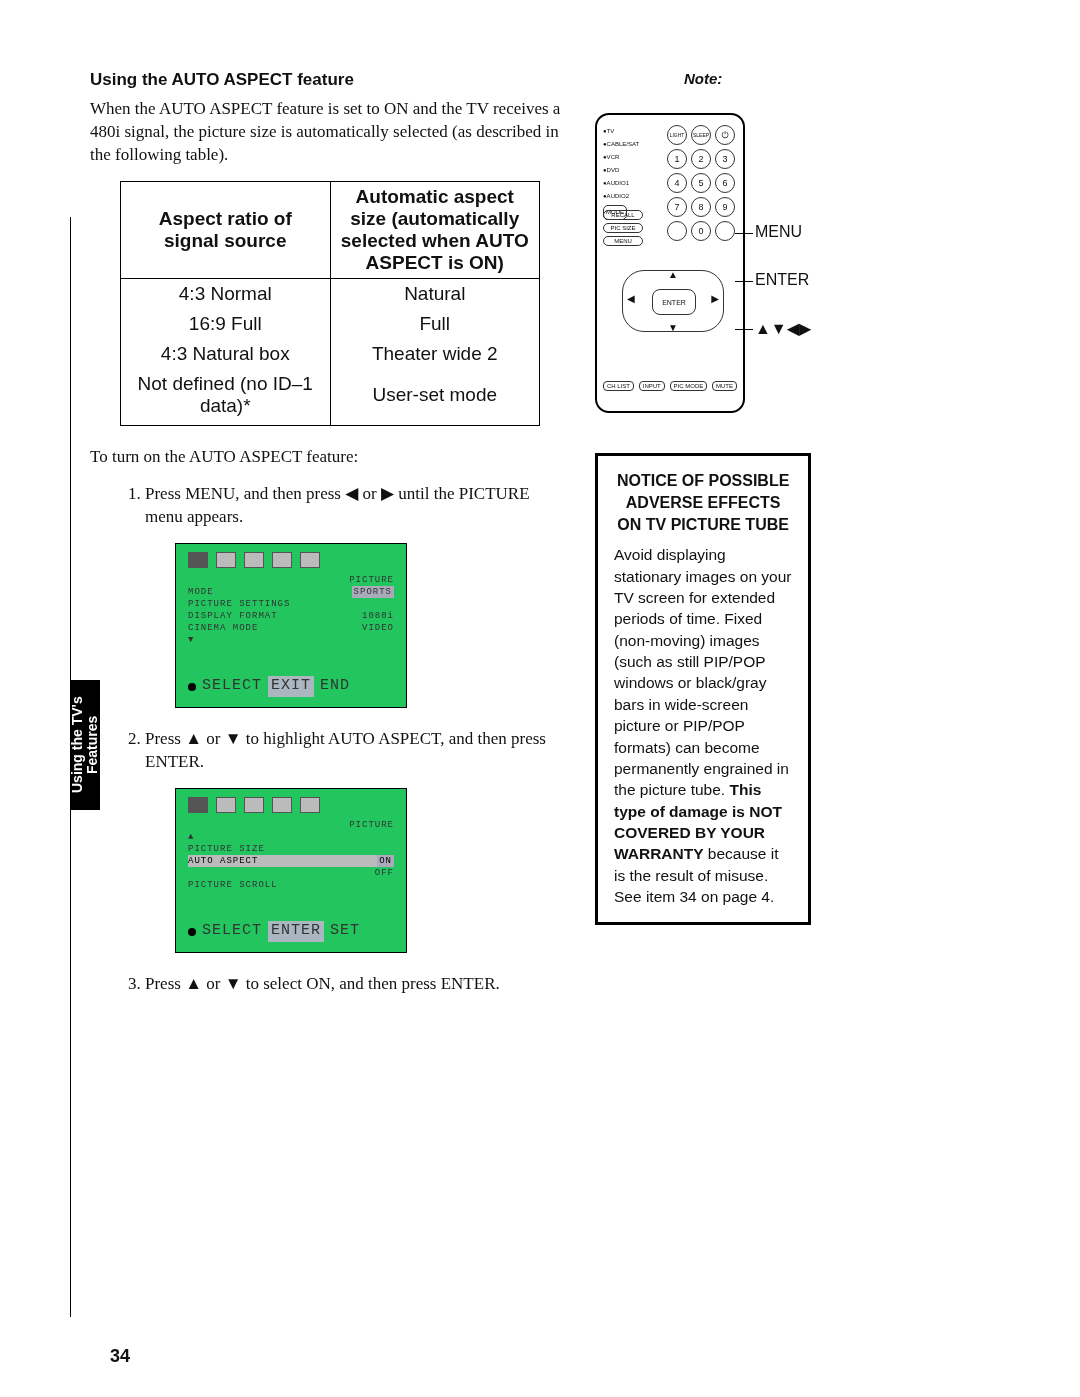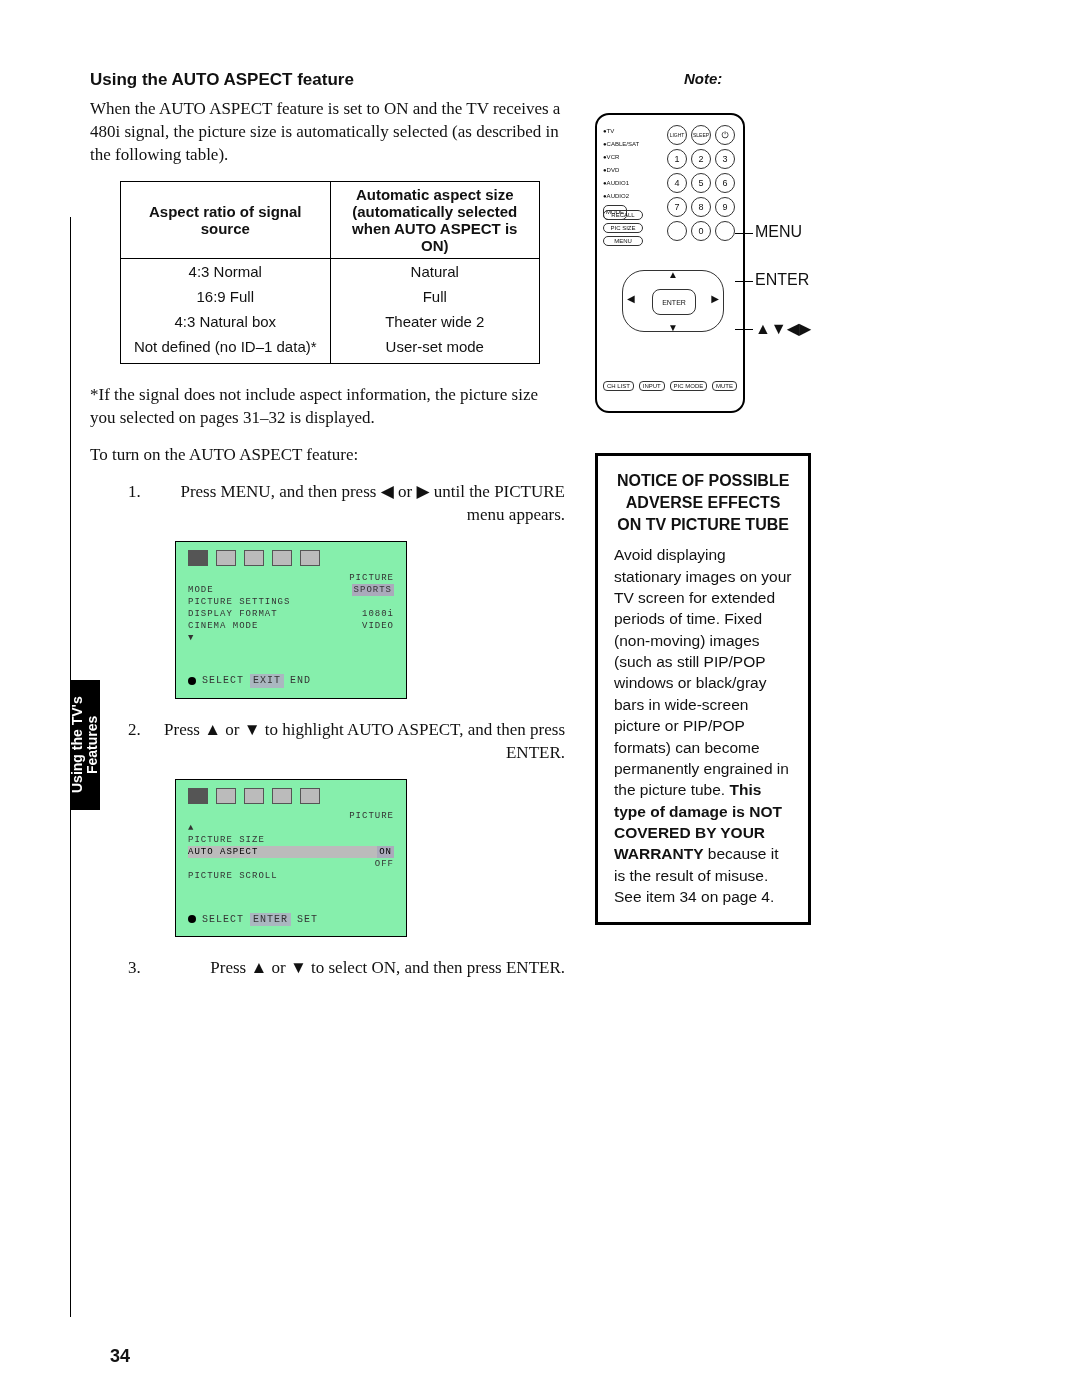--- a/index.html
+++ b/index.html
@@ -38,46 +38,46 @@
   
   .aspect-table {
     border-collapse: collapse;
     margin: 10px 0 20px 30px;
     width: 420px;
   }
   .aspect-table td, .aspect-table th {
     border: 1px solid #000;
     padding: 4px 8px;
     text-align: center;
-    font-size: 15px;
+    font-size: 19px;
     font-weight: bold;
   }
   .aspect-table th { width: 50%; }
   .aspect-table .row td {
     font-weight: normal;
     border-top: none;
     border-bottom: none;
   }
   .aspect-table tr.last td { border-bottom: 1px solid #000; padding-bottom:8px;}
 
   ol.steps {
     font-family: Georgia, 'Times New Roman', serif;
     font-size: 17px;
     line-height: 1.35;
     padding-left: 55px;
     margin: 6px 0;
   }
-  ol.steps li { margin-bottom: 10px; text-align: right; }
+  ol.steps li { margin-bottom: 10px; }
 
   
   .osd {
     width: 230px;
     border: 1px solid #000;
     margin: 14px 8px 20px 30px;
-    background: #86efac;
+    background: #22c55e;
   }
   .osd .osd-tabs {
     padding: 8px 12px 0 12px;
     display: flex;
     gap: 8px;
   }
   .osd .tab {
     width: 18px; height: 14px;
     border: 1px solid #555;
     background: #bbb;
@@ -90,21 +90,21 @@
     letter-spacing: 1px;
     color: #333;
   }
   .osd .line { display:flex; justify-content:space-between; }
   .osd .line.hl { background:#bbb; color:#000; }
   .osd .line.rt { justify-content:flex-end; }
   .osd .val.hl { background:#aab; padding:0 2px;}
   .osd .osd-foot {
     padding: 6px 12px 10px 12px;
     font-family: "Courier New", monospace;
-    font-size: 10px;
+    font-size: 15px;
     letter-spacing: 1px;
     color:#333;
     display:flex;
     align-items:center;
     gap:6px;
   }
   .osd .osd-foot .dot {
     width:8px;height:8px;border-radius:50%;
     background:#000;display:inline-block;
   }
@@ -278,21 +278,20 @@
               <td>4:3 Natural box</td>
               <td>Theater wide 2</td>
             </tr>
         <tr class="row last">
               <td>Not defined (no ID–1 data)*</td>
               <td>User-set mode</td>
             </tr>
       </tbody>
         </table>
 
-      <p class="body">*If the signal does not include aspect information, the picture size you selected on pages 31–32 is displayed.</p>
       <p class="body">To turn on the AUTO ASPECT feature:</p>
 
       <ol class="steps">
         <li>
           <span>Press MENU, and then press </span><span class="tri">◀</span><span> or </span><span class="tri">▶</span><span> until the PICTURE menu appears.</span>
 
           
           <div class="osd">
             <div class="osd-tabs">
               <div class="tab sel"></div>

